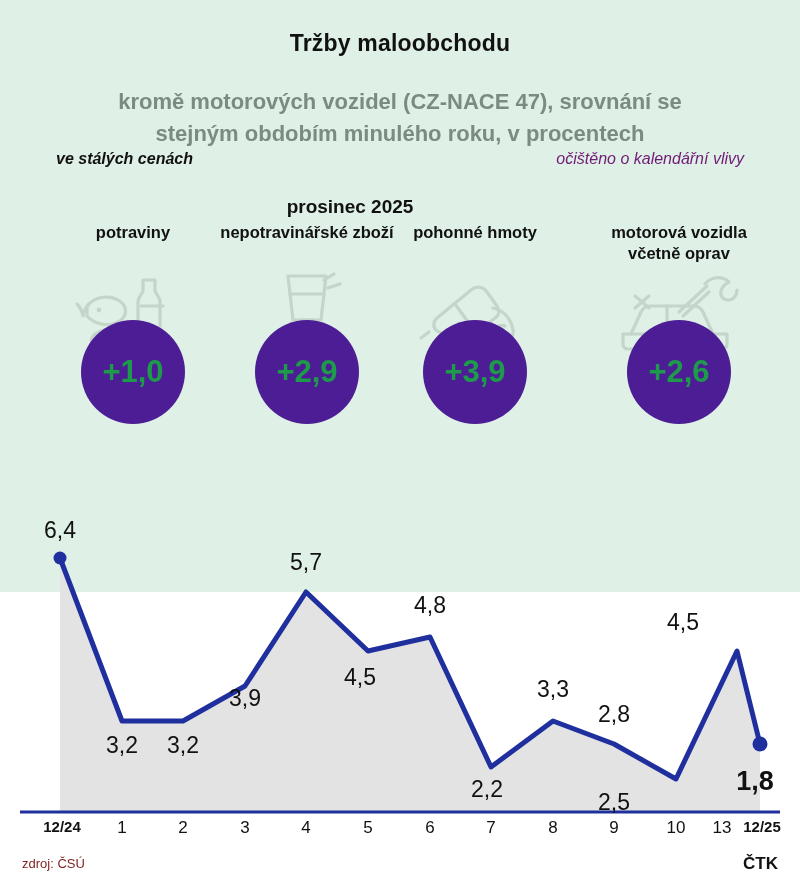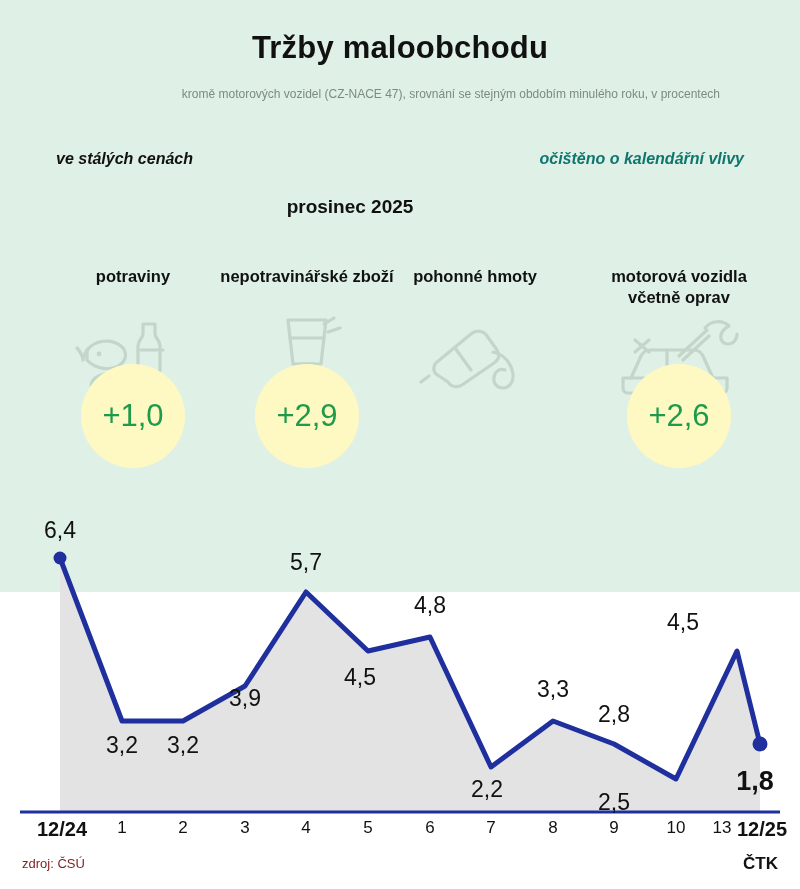--- a/index.html
+++ b/index.html
@@ -11,75 +11,75 @@
     position: relative;
     overflow: hidden;
   }
   #top-panel {
     position: absolute; left: 0; top: 0; width: 800px; height: 592px;
     background: #dff0e6;
   }
   #title {
     position: absolute; left: 0; top: 30px; width: 800px;
     text-align: center;
-    font-size: 31px; font-weight: 700; color: #111111;
+    font-size: 23px; font-weight: 700; color: #111111;
     letter-spacing: 0.2px;
   }
   #subtitle {
     position: absolute; left: 80px; top: 86px; width: 640px;
-    text-align: right;
-    font-size: 12px; font-weight: 400; color: #7c8b82;
+    text-align: center;
+    font-size: 22px; font-weight: 700; color: #7c8b82;
     line-height: 1.45;
   }
   #label-left {
     position: absolute; left: 56px; top: 150px;
     font-size: 16px; font-weight: 700; font-style: italic; color: #111111;
   }
   #label-right {
     position: absolute; right: 56px; top: 150px;
-    font-size: 16px; font-weight: 700; font-style: italic; color: #0f766e;
+    font-size: 16px; font-weight: 400; font-style: italic; color: #701a75;
     text-align: right;
   }
   #period {
     position: absolute; left: 0; top: 196px; width: 700px;
     text-align: center;
     font-size: 19px; font-weight: 700; color: #111111;
   }
   .cat {
-    position: absolute; top: 222px; width: 182px; text-align: center; margin-top: 44px;
+    position: absolute; top: 222px; width: 182px; text-align: center;
   }
   .cat .cat-label {
     font-size: 16.5px; font-weight: 600; color: #111111; line-height: 1.28;
     min-height: 44px;
   }
   .cat .icon-wrap {
     height: 96px; display: flex; align-items: flex-end; justify-content: center;
     margin-top: 2px;
   }
   .cat .bubble {
     width: 104px; height: 104px; border-radius: 50%;
-    background: #fef9c3;
+    background: #4c1d95;
     margin: -44px auto 0 auto;
     display: flex; align-items: center; justify-content: center;
-    font-size: 31px; font-weight: 400; color: #1d9b4b;
+    font-size: 31px; font-weight: 700; color: #1d9b4b;
     position: relative; z-index: 3;
   }
   .cat .icon-wrap svg { position: relative; z-index: 1; }
   #cat0 { left: 42px; }
   #cat1 { left: 216px; }
   #cat2 { left: 384px; }
   #cat3 { left: 588px; }
 
   #chart { position: absolute; left: 0; top: 500px; width: 800px; height: 330px; }
   #axis-labels { position: absolute; left: 0; top: 818px; width: 800px; height: 34px; }
   .xtick {
     position: absolute; top: 0; text-align: center; font-size: 17px; color: #111111;
     transform: translateX(-50%);
   }
-  .xtick.bold { font-weight: 700; font-size: 20px; }
+  .xtick.bold { font-weight: 700; font-size: 15px; }
   #source {
     position: absolute; left: 22px; top: 856px;
     font-size: 13px; color: #7f1d1d;
   }
   #credit {
     position: absolute; right: 22px; top: 854px;
     font-size: 17px; font-weight: 700; color: #111111;
   }
 </style>
 </head>
@@ -129,20 +129,21 @@
   <div class="icon-wrap" style="margin-top:0"></div>
   <div class="cat-label" style="margin-top:-96px">pohonné hmoty</div>
   <div class="icon-wrap">
     <svg width="120" height="90" viewBox="0 0 120 90" fill="none" stroke="#c3d6c9" stroke-width="3.2" stroke-linecap="round" stroke-linejoin="round">
       <path d="M22 44 l34-28 c5-4 12-4 16 2 l10 14 c3 5 2 10-3 13 l-32 22 c-5 3-11 2-14-3 l-12-8 c-3-3-3-9 1-12 z"></path>
       <path d="M40 30 l16 22"></path>
       <path d="M78 34 c10 2 18 10 20 22 c1 8-4 14-10 14 c-6 0-10-5-9-11 c1-6 6-9 11-7"></path>
       <path d="M14 58 l-8 6"></path>
     </svg>
   </div>
+  <div class="bubble">+3,9</div>
 </div>
 
 <div class="cat" id="cat3">
   <div class="cat-label">motorová vozidla včetně oprav</div>
   <div class="icon-wrap">
     <svg width="140" height="92" viewBox="0 0 140 92" fill="none" stroke="#c3d6c9" stroke-width="3.2" stroke-linecap="round" stroke-linejoin="round">
       <path d="M14 62 h104 v10 c0 3-2 5-5 5 h-6 M14 62 v10 c0 3 2 5 5 5 h6"></path>
       <path d="M22 62 l10-22 c2-4 5-6 9-6 h44 c4 0 7 2 9 6 l10 22"></path>
       <path d="M58 34 v28"></path>
       <circle cx="36" cy="77" r="7"></circle>

